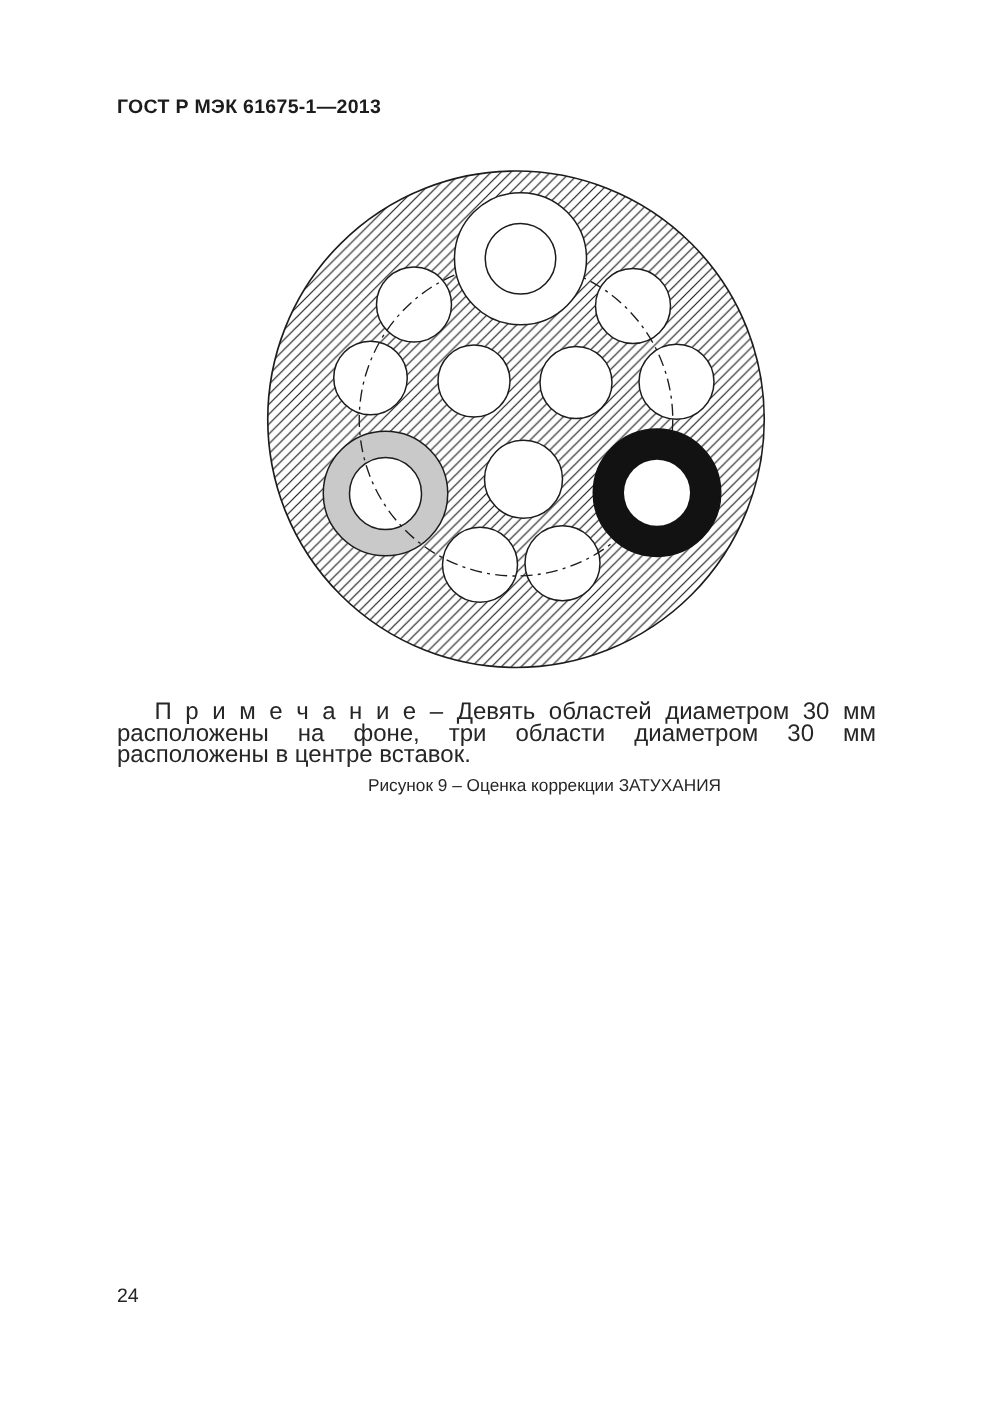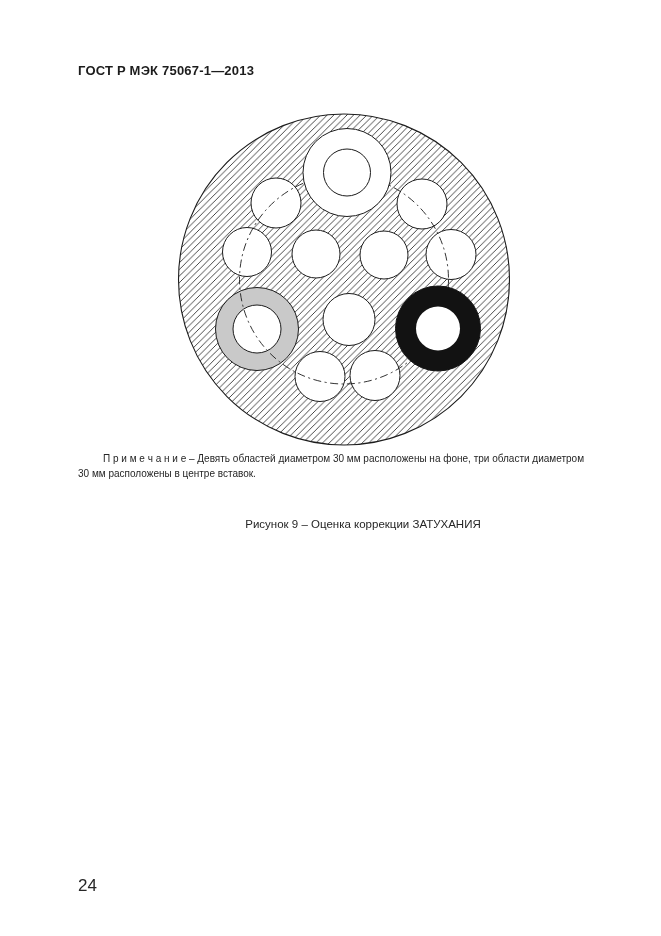--- a/index.html
+++ b/index.html
@@ -24,50 +24,50 @@
   .figure-svg {
     position: absolute;
     left: 170px;
     top: 103px;
     width: 350px;
     height: 352px;
   }
   .note-paragraph {
     position: absolute;
     left: 78px;
-    top: 442px;
+    top: 452px;
     width: 506px;
-    font-size: 10px;
+    font-size: 16px;
     line-height: 14.5px;
     text-align: justify;
     text-indent: 25px;
     color: #262626;
   }
   .figure-caption {
     position: absolute;
     left: 93px;
     top: 518px;
     width: 540px;
     font-size: 11.5px;
     text-align: center;
     color: #262626;
     white-space: nowrap;
   }
   .page-number {
     position: absolute;
     left: 78px;
-    top: 876px;
-    font-size: 17px;
+    top: 856px;
+    font-size: 13px;
     color: #262626;
   }
 </style>
 </head>
 <body>
 
-<div class="doc-header">ГОСТ Р МЭК 75067-1—2013</div>
+<div class="doc-header">ГОСТ Р МЭК 61675-1—2013</div>
 
 <svg class="figure-svg" viewBox="170 103 350 352" xmlns="http://www.w3.org/2000/svg">
   <defs>
     <pattern id="hatchPattern" patternUnits="userSpaceOnUse" width="6.6" height="6.6">
       <path d="M-1.65,1.65 l3.3,-3.3 M0,6.6 L6.6,0 M4.95,8.25 l3.3,-3.3" stroke="#1c1c1c" stroke-width="0.8" fill="none"></path>
     </pattern>
   </defs>
   <g>
       <circle cx="344" cy="279.5" r="165.5" fill="#ffffff" stroke="none"></circle>
       <circle cx="344" cy="279.5" r="165.5" fill="url(#hatchPattern)" stroke="#1c1c1c" stroke-width="1.1"></circle>

